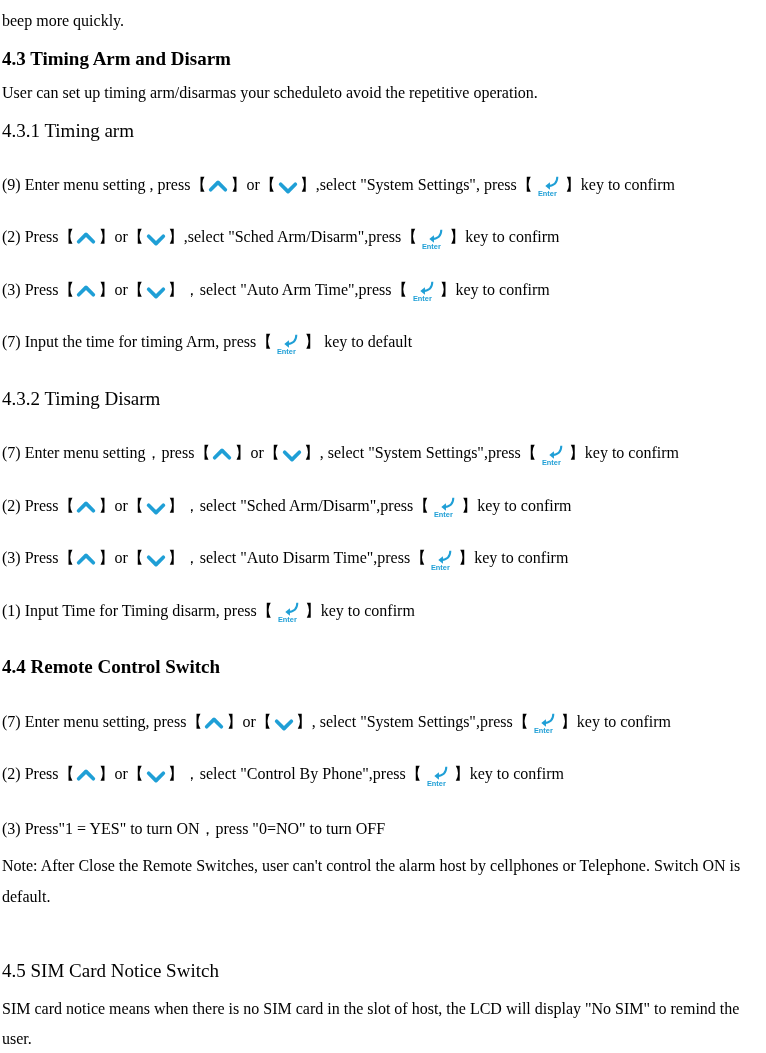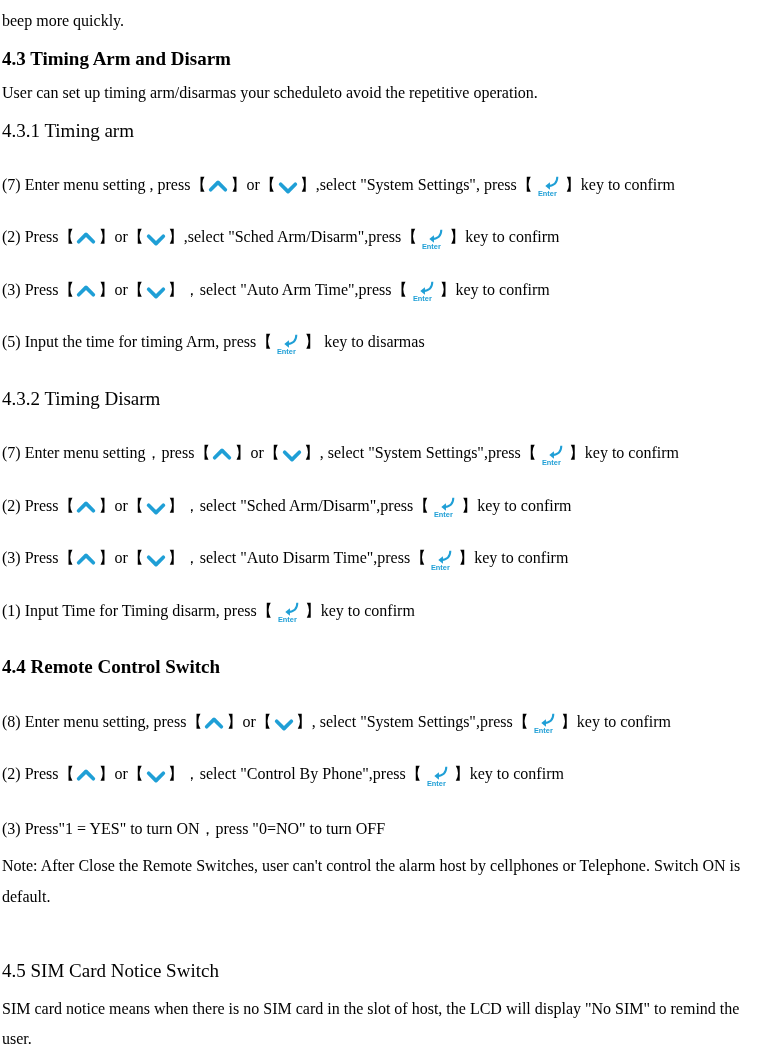--- a/index.html
+++ b/index.html
@@ -84,21 +84,21 @@
 </svg>
 
 <div class="p">beep more quickly.</div>
 
 <div class="h2">4.3 Timing Arm and Disarm</div>
 <div class="p">User can set up timing arm/disarmas your scheduleto avoid the repetitive operation.</div>
 
 <div class="h3">4.3.1 Timing arm</div>
 
 <div class="step">
-  <span>(7) Enter menu setting , press【</span><span class="icon-box"><svg class="arrow">
+  <span>(9) Enter menu setting , press【</span><span class="icon-box"><svg class="arrow">
         <use href="#up-arrow"></use>
       </svg></span><span>】or【</span><span class="icon-box"><svg class="arrow">
         <use href="#down-arrow"></use>
       </svg></span><span>】,select "System Settings", press【</span><span class="icon-box"><svg class="enter">
         <use href="#enter-key"></use>
       </svg></span><span>】key to confirm</span>
 </div>
 
 <div class="step">
   <span>(2) Press【</span><span class="icon-box"><svg class="arrow">
@@ -114,23 +114,23 @@
   <span>(3) Press【</span><span class="icon-box"><svg class="arrow">
         <use href="#up-arrow"></use>
       </svg></span><span>】or【</span><span class="icon-box"><svg class="arrow">
         <use href="#down-arrow"></use>
       </svg></span><span>】，select "Auto Arm Time",press【</span><span class="icon-box"><svg class="enter">
         <use href="#enter-key"></use>
       </svg></span><span>】key to confirm</span>
 </div>
 
 <div class="step">
-  <span>(5) Input the time for timing Arm, press【</span><span class="icon-box"><svg class="enter">
-        <use href="#enter-key"></use>
-      </svg></span><span>】  key to disarmas</span>
+  <span>(7) Input the time for timing Arm, press【</span><span class="icon-box"><svg class="enter">
+        <use href="#enter-key"></use>
+      </svg></span><span>】  key to default</span>
 </div>
 
 <div class="h3">4.3.2 Timing Disarm</div>
 
 <div class="step">
   <span>(7) Enter menu setting，press【</span><span class="icon-box"><svg class="arrow">
         <use href="#up-arrow"></use>
       </svg></span><span>】or【</span><span class="icon-box"><svg class="arrow">
         <use href="#down-arrow"></use>
       </svg></span><span>】, select "System Settings",press【</span><span class="icon-box"><svg class="enter">
@@ -160,21 +160,21 @@
 
 <div class="step">
   <span>(1) Input Time for Timing disarm, press【</span><span class="icon-box"><svg class="enter">
         <use href="#enter-key"></use>
       </svg></span><span>】key to confirm</span>
 </div>
 
 <div class="h2">4.4 Remote Control Switch</div>
 
 <div class="step">
-  <span>(8) Enter menu setting, press【</span><span class="icon-box"><svg class="arrow">
+  <span>(7) Enter menu setting, press【</span><span class="icon-box"><svg class="arrow">
         <use href="#up-arrow"></use>
       </svg></span><span>】or【</span><span class="icon-box"><svg class="arrow">
         <use href="#down-arrow"></use>
       </svg></span><span>】, select "System Settings",press【</span><span class="icon-box"><svg class="enter">
         <use href="#enter-key"></use>
       </svg></span><span>】key to confirm</span>
 </div>
 
 <div class="step">
   <span>(2) Press【</span><span class="icon-box"><svg class="arrow">

